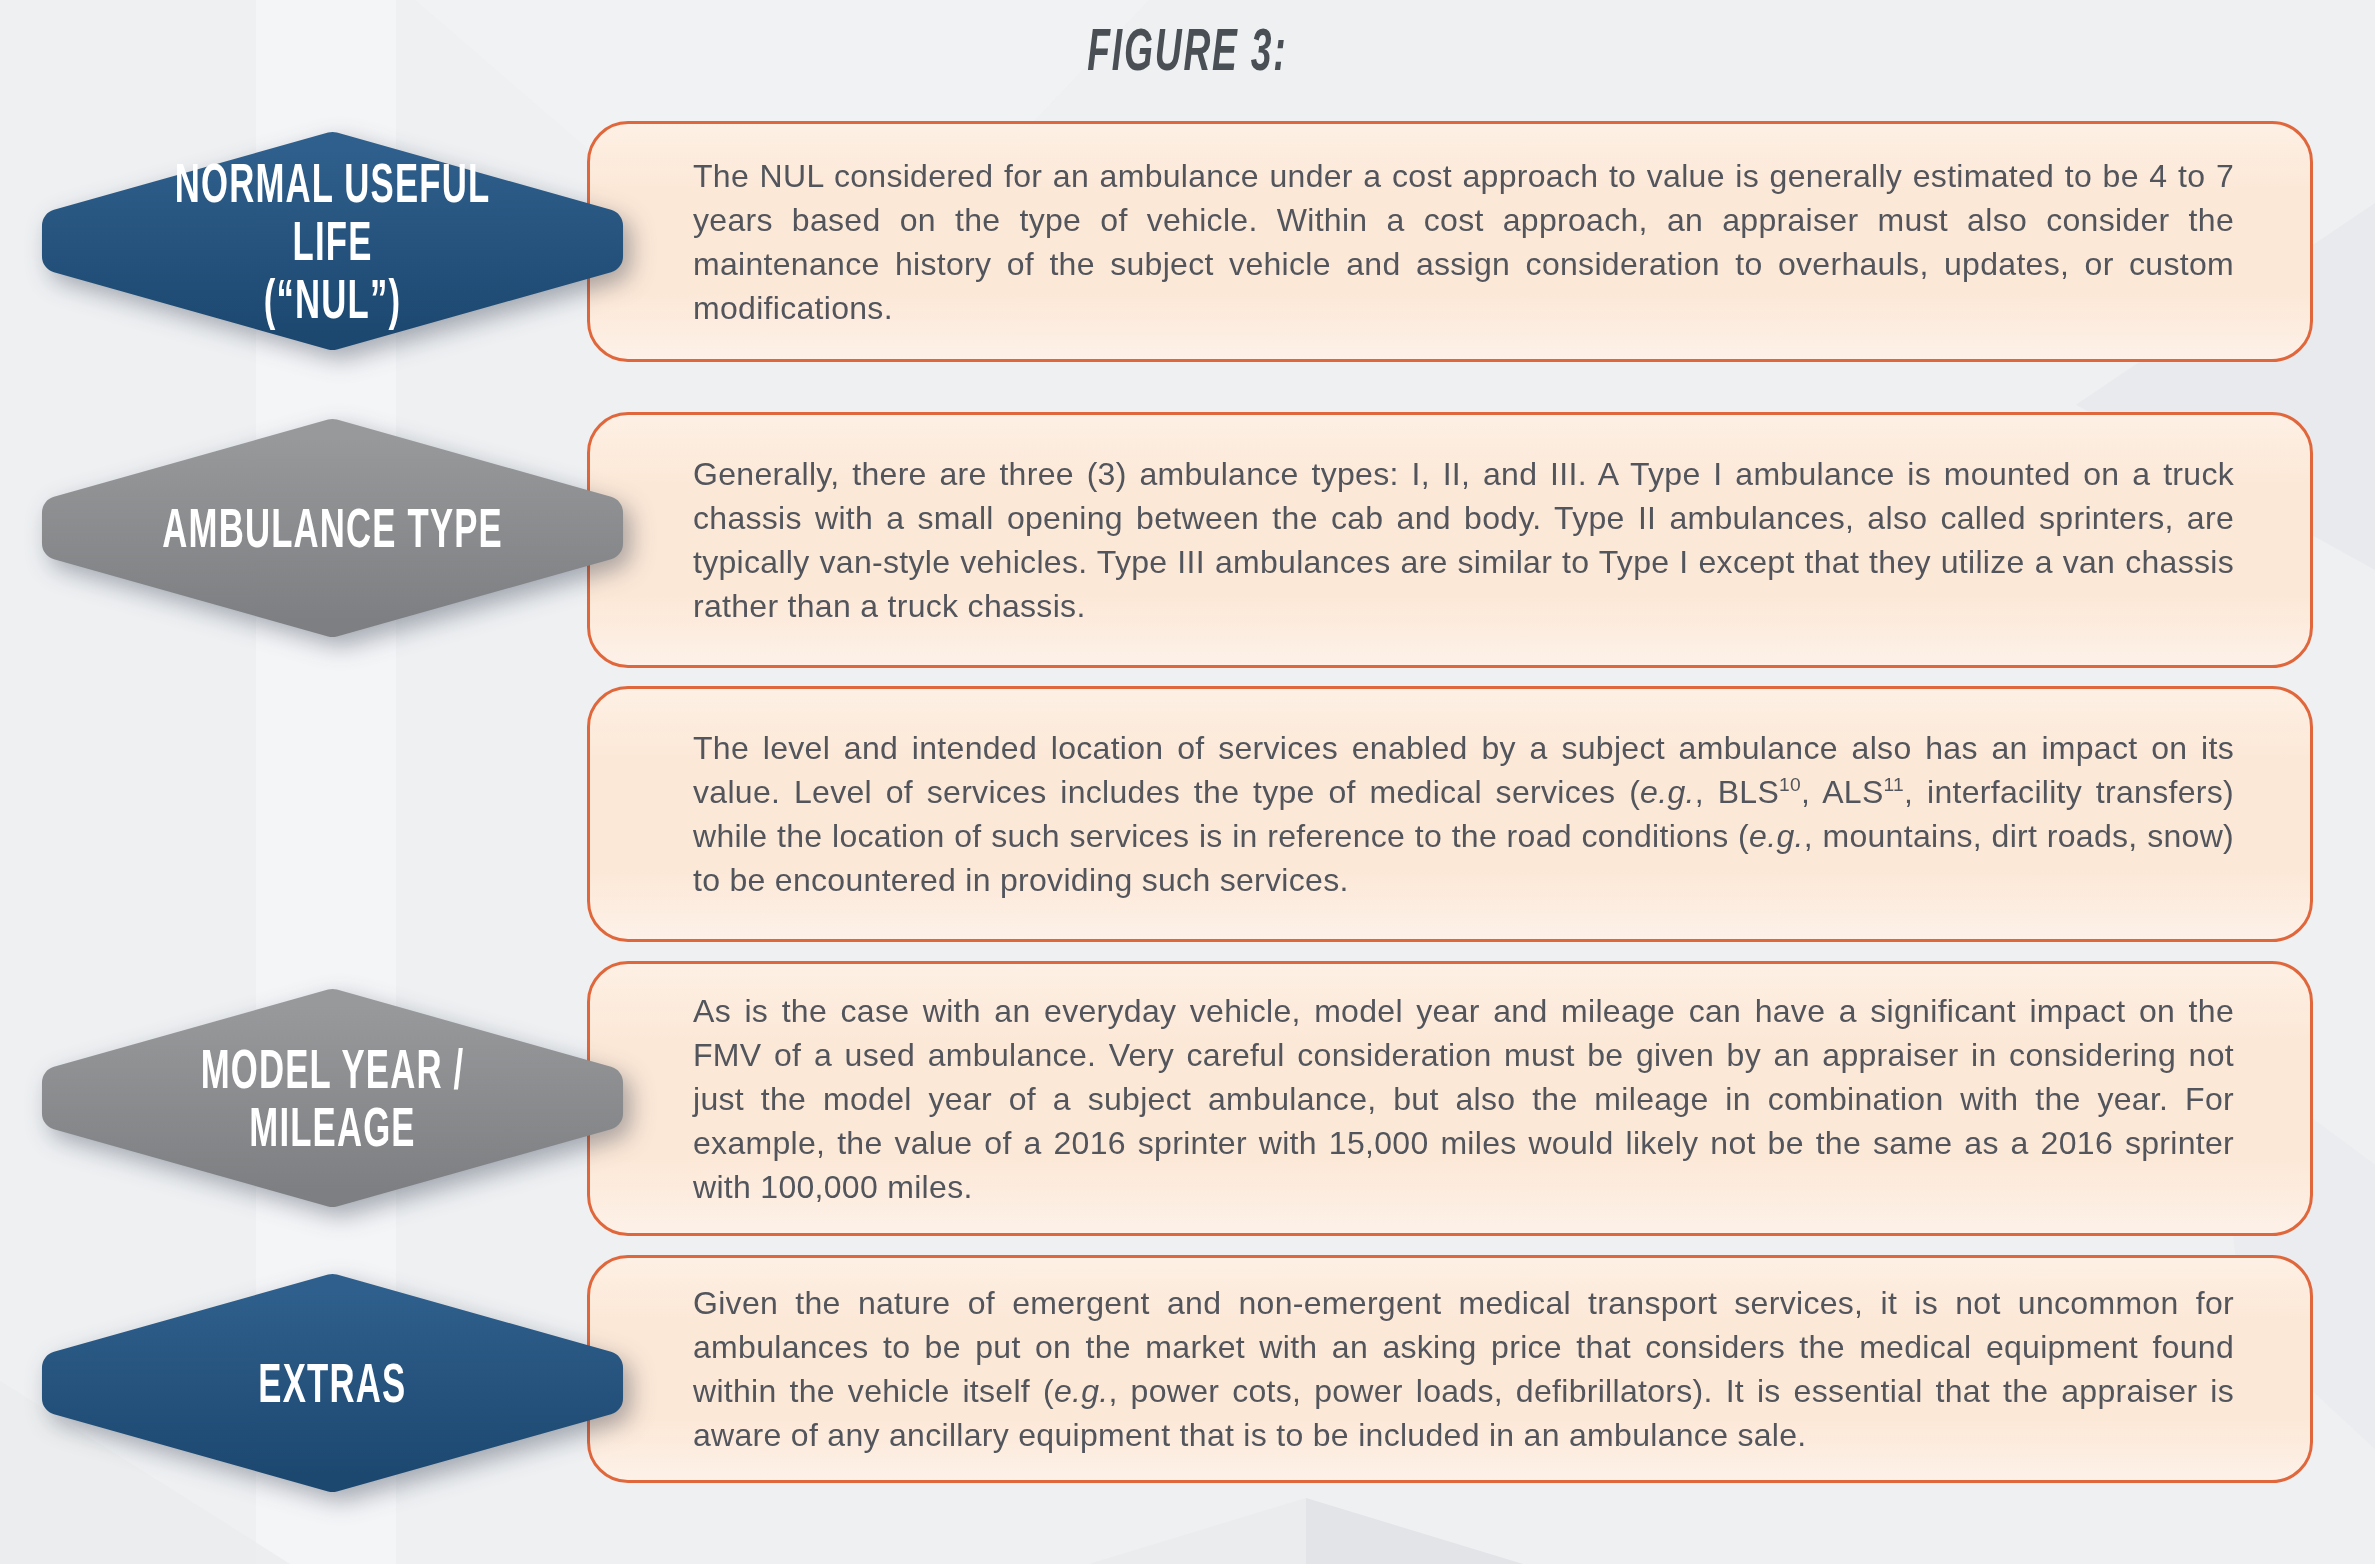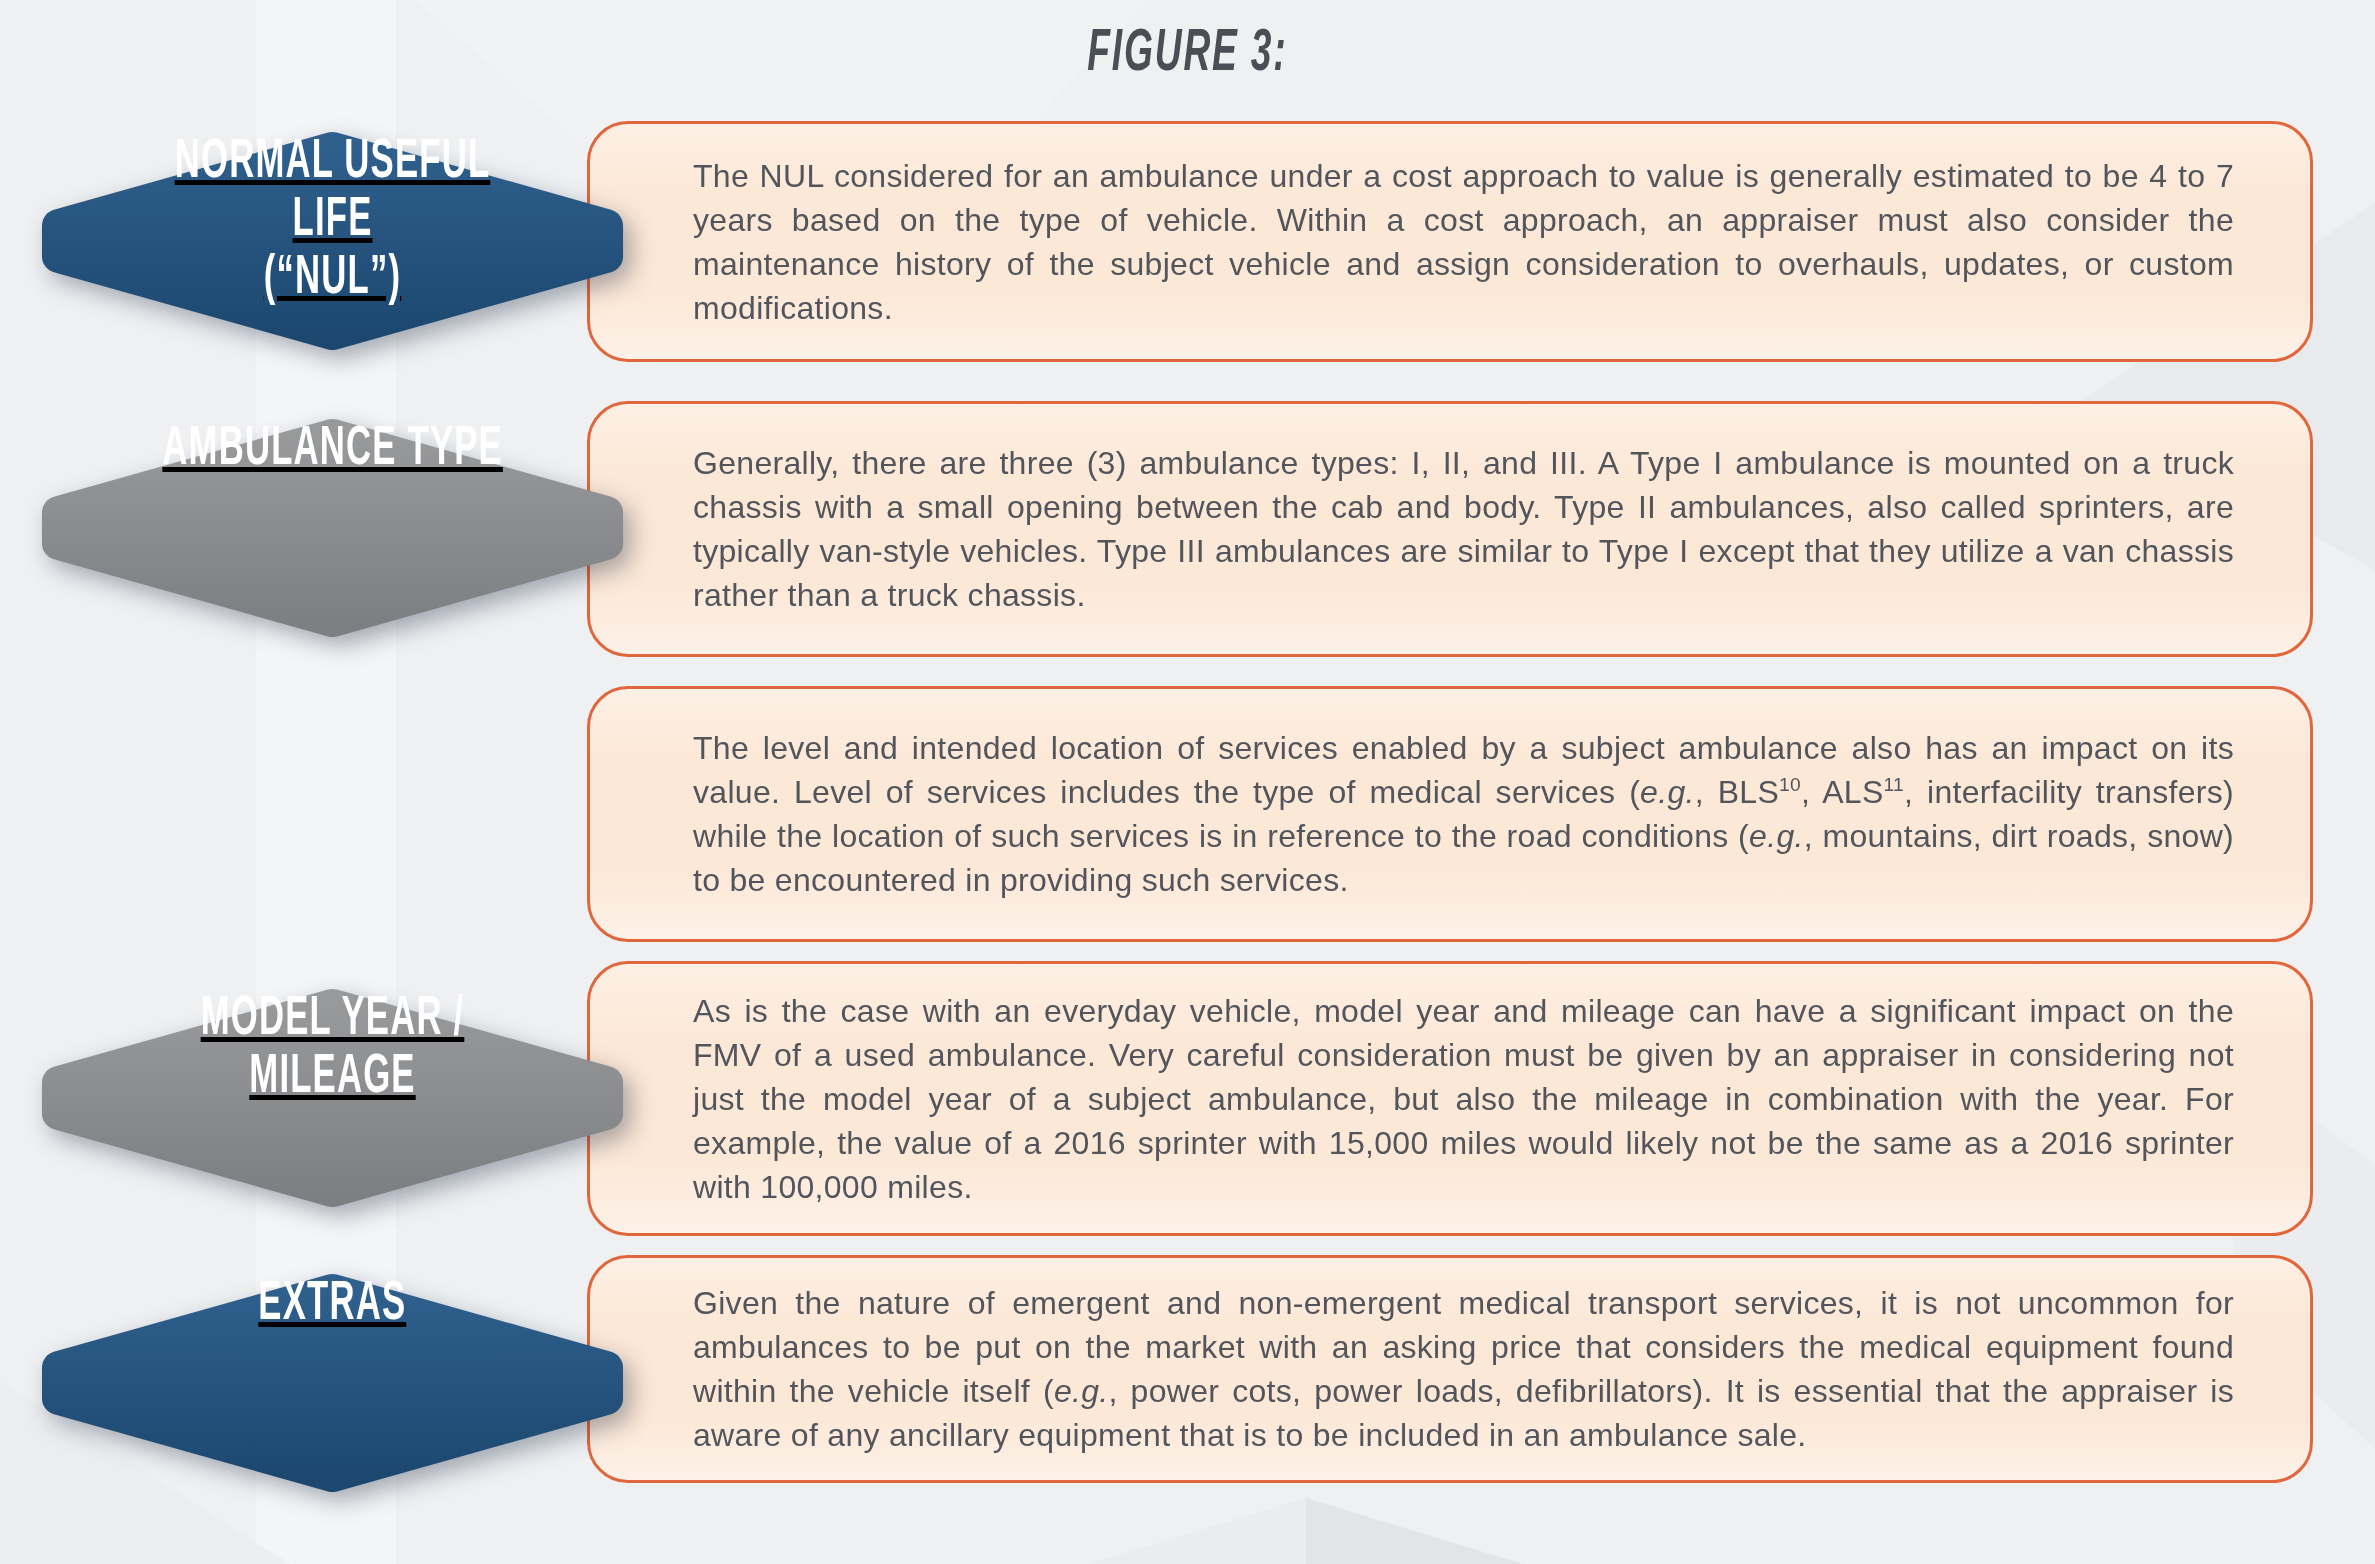--- a/index.html
+++ b/index.html
@@ -34,41 +34,41 @@
 
   
   .textbox{
     position:absolute;left:587px;width:1726px;box-sizing:border-box;
     border:3.9px solid var(--box_border,#e0673c);border-radius:41px;
     background:linear-gradient(180deg,#fdf0e4 0%,var(--box_bg,#fce8d7) 28%,var(--box_bg,#fce8d7) 72%,#fdf1e8 100%);
     display:flex;align-items:center;
     padding:9.7px 60px 9.7px 87px;
   }
   .box-0{top:121px;height:241px;}
-  .box-1{top:401px;height:256px;}
+  .box-1{top:412px;height:256px;}
   .box-2{top:686px;height:256px;}
   .box-3{top:961px;height:275px;}
   .box-4{top:1255px;height:228px;}
   .body{
     margin:16px;font-size:32px;line-height:44px;letter-spacing:0.3px;
     color:var(--body_text,#52555c);text-align:justify;width:100%;
   }
   .body em{font-style:italic;}
   .body sup{font-size:.6em;vertical-align:super;line-height:0;}
 
   
   .hex{position:absolute;left:41px;width:583px;height:224px;}
   .hex-0{top:129px;}
   .hex-1{top:416px;}
   .hex-2{top:701px;}
   .hex-3{top:986px;}
   .hex-4{top:1271px;}
   .hex-svg{position:absolute;inset:0;width:583px;height:224px;overflow:visible;
     filter:drop-shadow(8.7px 9.7px 11.6px rgba(35,45,65,.38));}
-  .hex-label-wrap{position:absolute;inset:0;display:flex;justify-content:center;text-decoration:underline;}
+  .hex-label-wrap{position:absolute;inset:0;display:flex;align-items:center;justify-content:center;}
   .hex-label{
     display:inline-block;font-weight:bold;font-size:56px;line-height:58px;
     color:var(--label_color,#ffffff);letter-spacing:1.9px;text-align:center;
     white-space:pre-line;transform:scaleX(.62);transform-origin:center;
   }
   .defs-svg{position:absolute;width:0;height:0;}
 </style>
 </head>
 <body>
 

